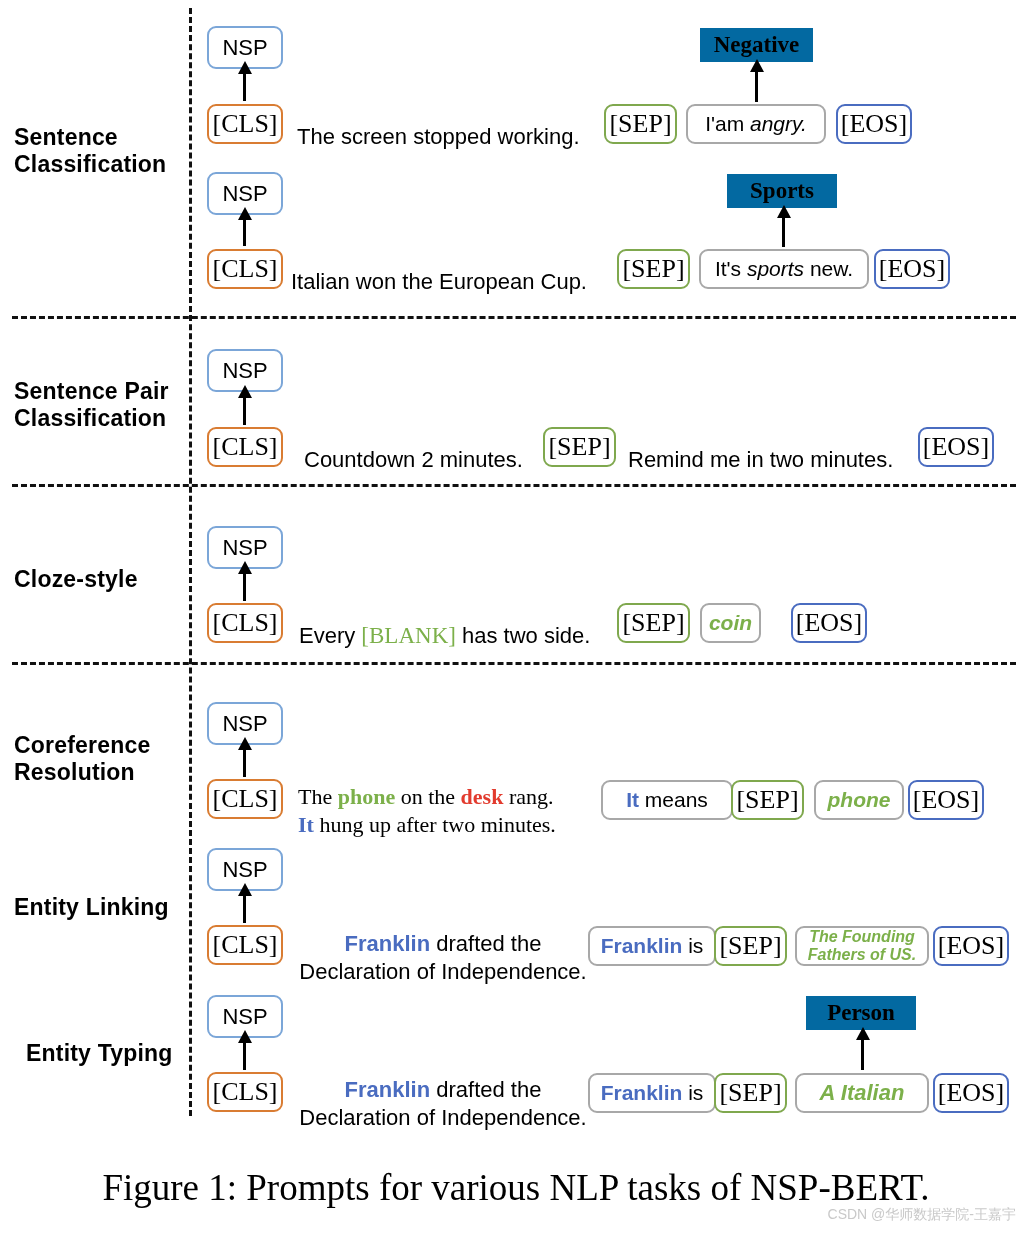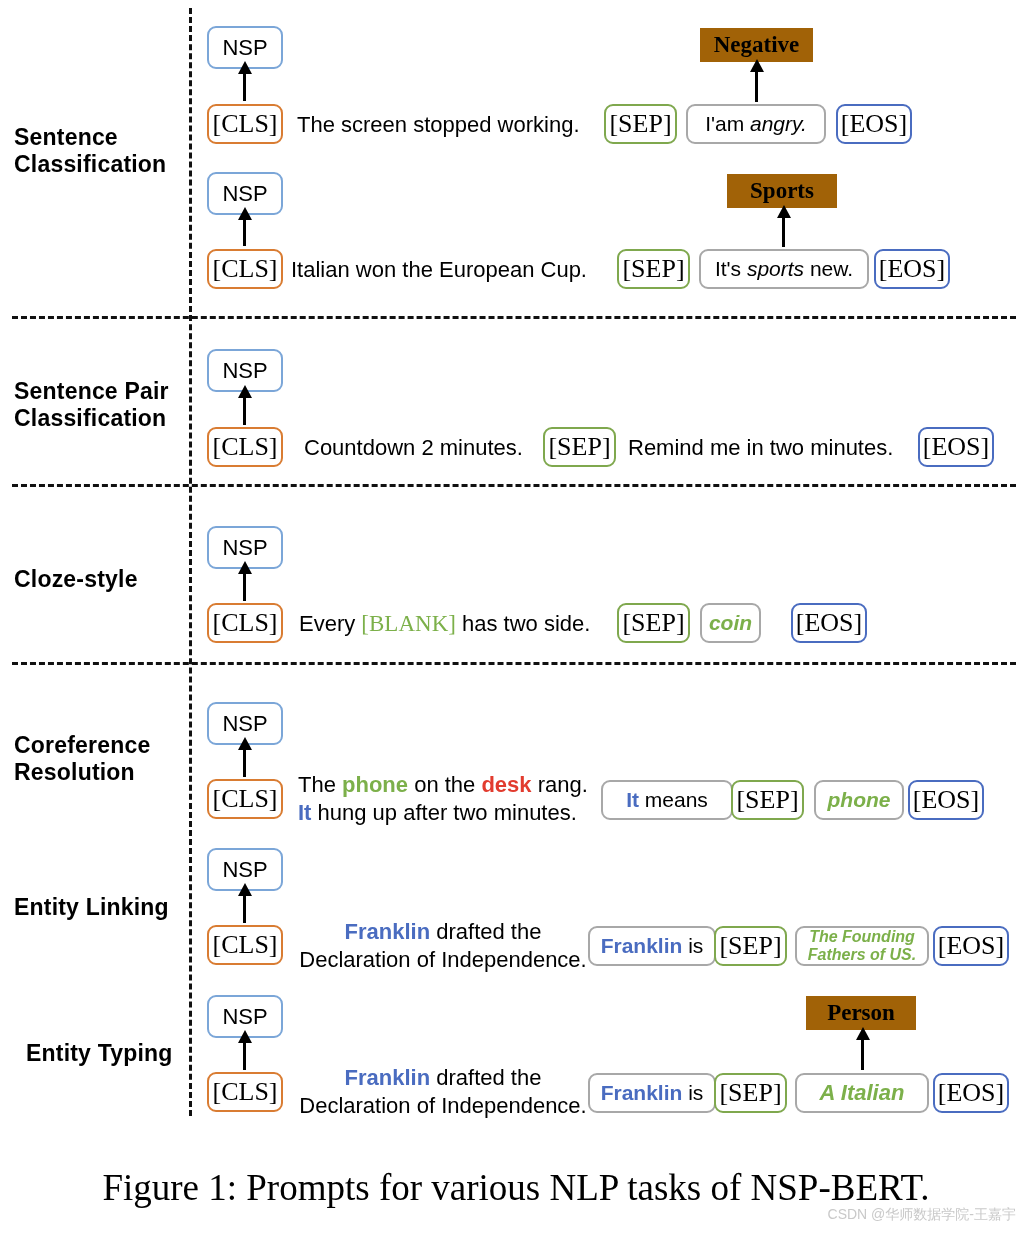--- a/index.html
+++ b/index.html
@@ -94,32 +94,33 @@
     border-color: #a8a8a8;
   }
 
   
   .plain {
     position: absolute;
     white-space: nowrap;
     font-family: "Liberation Sans", sans-serif;
     font-size: 22px;
     color: #000;
+    margin-top: 12px;
   }
   .plain.two-line {
     white-space: normal;
     text-align: center;
     line-height: 28px;
   }
 
   
   .chip {
     position: absolute;
     box-sizing: border-box;
-    background: #a16207;
+    background: #0369a1;
     display: flex;
     align-items: center;
     justify-content: center;
     white-space: nowrap;
     font-family: "Liberation Serif", serif;
     font-weight: bold;
     font-size: 23px;
     color: #000;
   }
 
@@ -313,21 +314,21 @@
 
   <div class="box nsp" style="left:207px; top:702px; width:76px; height:43px;">
     <span>NSP</span>
   </div>
   <div class="arrow" style="left:243px; top:748px; height:29px;"></div>
 
   <div class="box cls" style="left:207px; top:779px; width:76px; height:40px;">
     <span>[CLS]</span>
   </div>
 
-  <div class="plain two-line" style="left:298px; top:771px; width:310px; text-align:left;">
+  <div class="plain two-line" style="left:298px; top:771px; width:310px; text-align:left;font-family:Liberation Serif, serif;">
     <div><span>The </span><span class="g">phone</span><span> on the </span><span class="r">desk</span><span> rang.</span></div>
     <div><span class="b">It</span><span> hung up after two minutes.</span></div>
   </div>
 
   <div class="box gray" style="left:601px; top:780px; width:132px; height:40px;">
     <span><span class="b">It</span><span> means</span></span>
   </div>
 
   <div class="box sep" style="left:731px; top:780px; width:73px; height:40px;">
     <span>[SEP]</span>

